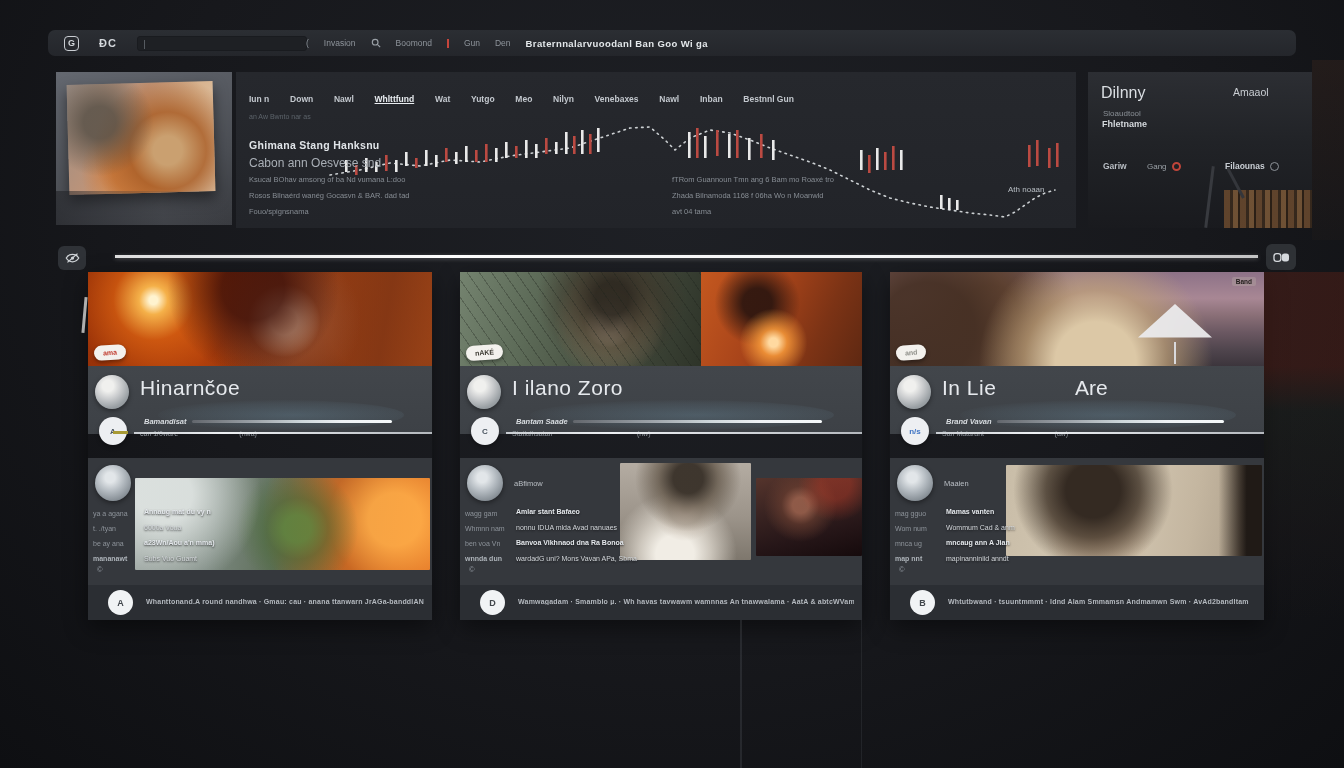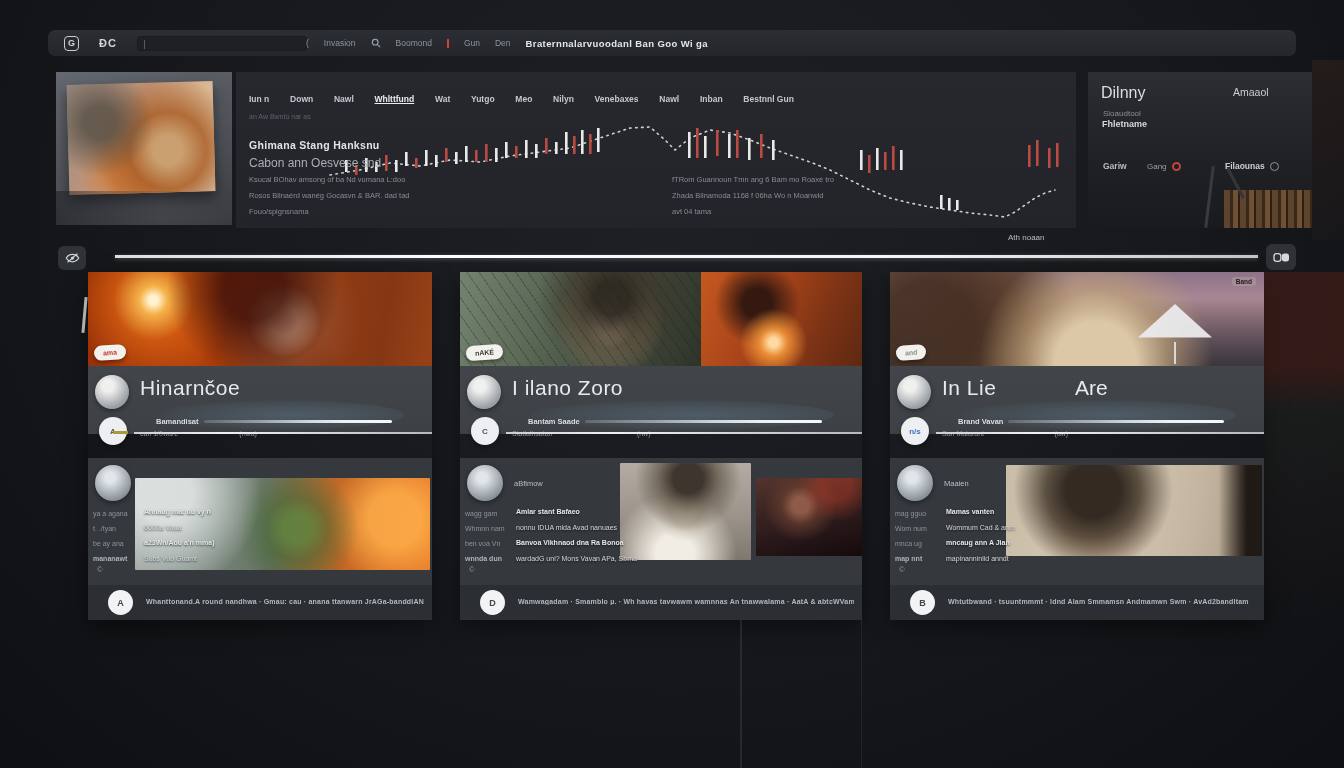--- a/index.html
+++ b/index.html
@@ -42,21 +42,21 @@
   .tabs { position:absolute; left:13px; top:22px; width:545px; display:flex; justify-content:space-between; }
   .tab { color:#c3c8ce; font-size:8.5px; font-weight:bold; white-space:nowrap; }
   .tab.hot { color:#e9edf1; text-decoration:underline; }
   .tabsub { position:absolute; left:13px; top:41px; color:#5c636a; font-size:7px; }
   #spark { position:absolute; left:0; top:0; width:840px; height:156px; }
   .chead1 { position:absolute; left:13px; top:67px; color:#e0e4e8; font-size:10.5px; font-weight:bold; letter-spacing:.3px; }
   .chead2 { position:absolute; left:13px; top:84px; color:#a9afb6; font-size:12px; }
   .cpara { position:absolute; top:100px; color:#868c93; font-size:7.5px; line-height:16px; white-space:nowrap; }
   .cp1 { left:13px; width:414px; }
   .cp2 { left:436px; width:392px; }
-  .cnote { position:absolute; left:772px; top:113px; color:#b8bec4; font-size:8px;margin-top:48px; }
+  .cnote { position:absolute; left:772px; top:113px; color:#b8bec4; font-size:8px; }
 
   .pright { position:absolute; left:1088px; top:72px; width:224px; height:156px; overflow:hidden;
     background:linear-gradient(180deg,#2c2e33 0%,#212327 45%,#191a1e 100%); }
   .pr-shelf { position:absolute; right:0; bottom:0; width:88px; height:38px; opacity:.85;
     background:repeating-linear-gradient(90deg,#6b4a2e 0 6px,#3a2a1c 6px 9px,#7d5a38 9px 14px,#2e2014 14px 16px); }
   .pr-lamp { position:absolute; left:120px; bottom:0; width:3px; height:62px; background:#383a3f; transform:rotate(7deg); }
   .pr-lamp2 { position:absolute; left:146px; bottom:28px; width:3px; height:34px; background:#34363b; transform:rotate(-28deg); }
   .pr-tl { position:absolute; left:13px; top:12px; color:#dadee2; font-size:16px; }
   .pr-tr { position:absolute; left:145px; top:14px; color:#c9cdd2; font-size:10.5px; }
   .pr-l1 { position:absolute; left:15px; top:37px; color:#8a9096; font-size:8px; }
@@ -122,21 +122,21 @@
     background:radial-gradient(ellipse at 55% 50%, rgba(135,185,212,.22), rgba(135,185,212,.08) 55%, transparent 75%); }
   .av { border-radius:50%; position:absolute; box-shadow:0 2px 5px rgba(0,0,0,.4); }
   .avmain { left:7px; top:9px; width:34px; height:34px;
     background:radial-gradient(circle at 38% 32%, #f0f0ee 0 18%, #caccce 42%, #9aa0a4 70%, #7d8388); }
   .ctitle { position:absolute; left:52px; top:10px; color:#e6e9ed; font-size:21px; font-weight:300; letter-spacing:.5px; }
   .ctitle2 { position:absolute; left:185px; top:10px; color:#e6e9ed; font-size:21px; font-weight:300; }
   .picon { position:absolute; left:11px; top:51px; width:28px; height:28px; border-radius:50%;
     background:#edeff2; display:flex; align-items:center; justify-content:center;
     font-size:8px; font-weight:bold; color:#4a5560; box-shadow:0 2px 4px rgba(0,0,0,.35); }
   .picon.blue { color:#3f74c4; }
-  .prow { position:absolute; left:68px; top:51px; right:40px; display:flex; align-items:center; }
+  .prow { position:absolute; left:56px; top:51px; right:40px; display:flex; align-items:center;font-style:italic; }
   .plabel { color:#d9dde1; font-size:7.5px; font-weight:bold; margin-right:5px; white-space:nowrap; }
   .pbar { flex:1; height:3px; border-radius:2px;
     background:linear-gradient(90deg,#63676d,#9aa0a6 30%,#cdd6da 55%,#eef1f4 75%,#f6f9fa); }
   .psub { position:absolute; left:52px; top:64px; color:#9299a0; font-size:7px; }
   .pval { position:absolute; left:44%; top:64px; color:#8f959c; font-size:7px; }
   .ytick { position:absolute; left:25px; bottom:0; width:15px; height:3px; background:#a89a35; }
 
   .cbd { position:absolute; left:0; top:186px; width:100%; height:127px; background:#35383d; overflow:hidden; }
   .avbody { left:7px; top:7px; width:36px; height:36px;
     background:radial-gradient(circle at 42% 35%, #e2e6e9 0 16%, #b3bac0 45%, #858d94 75%, #6b7178); }

